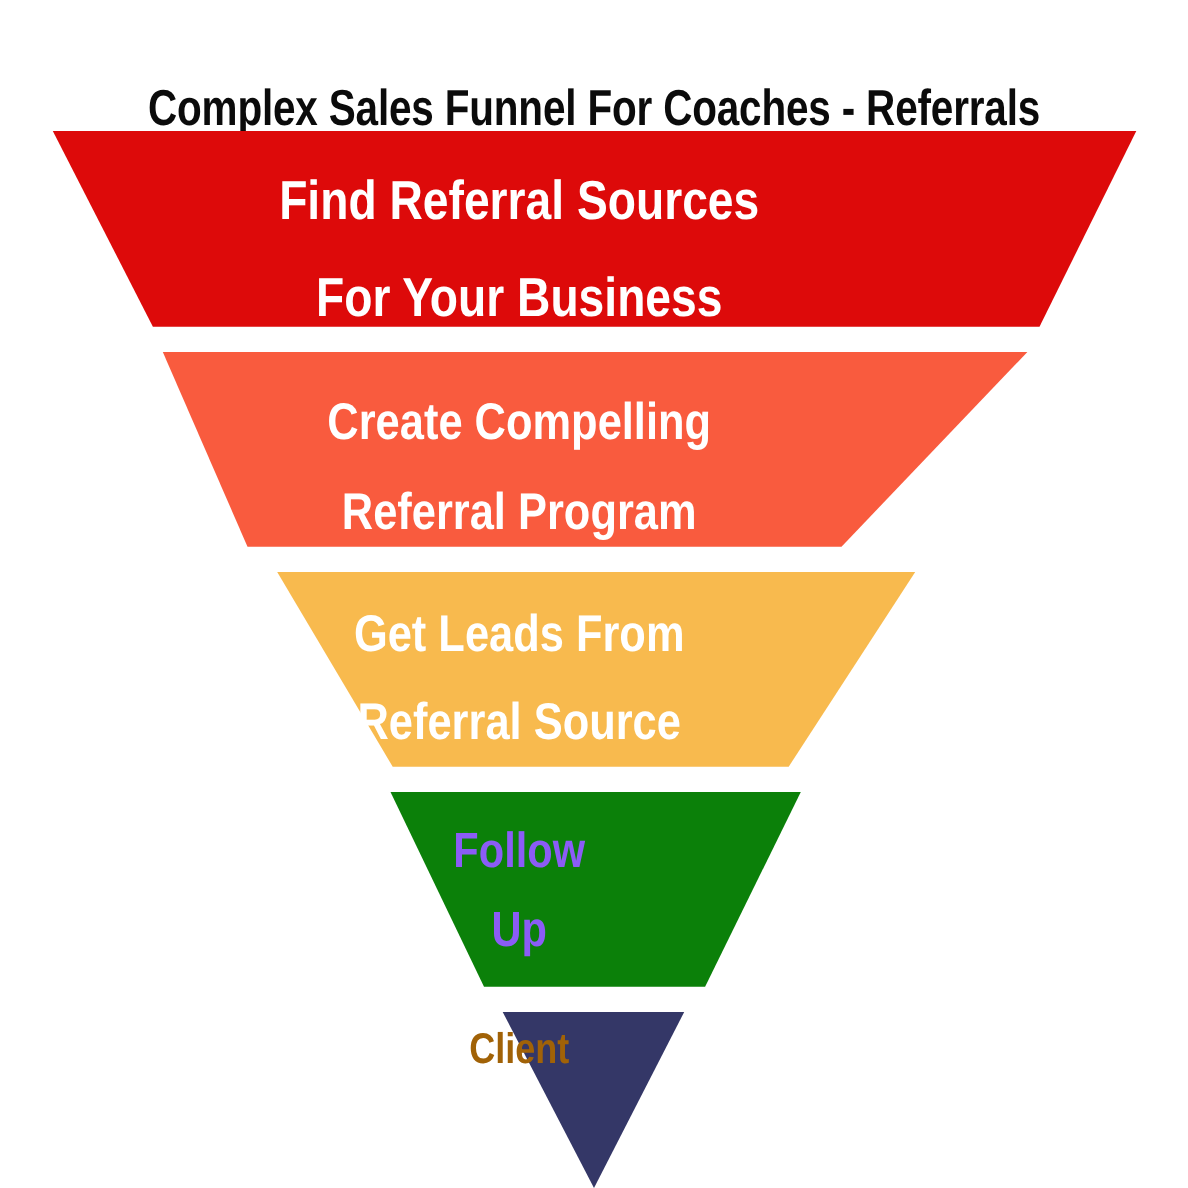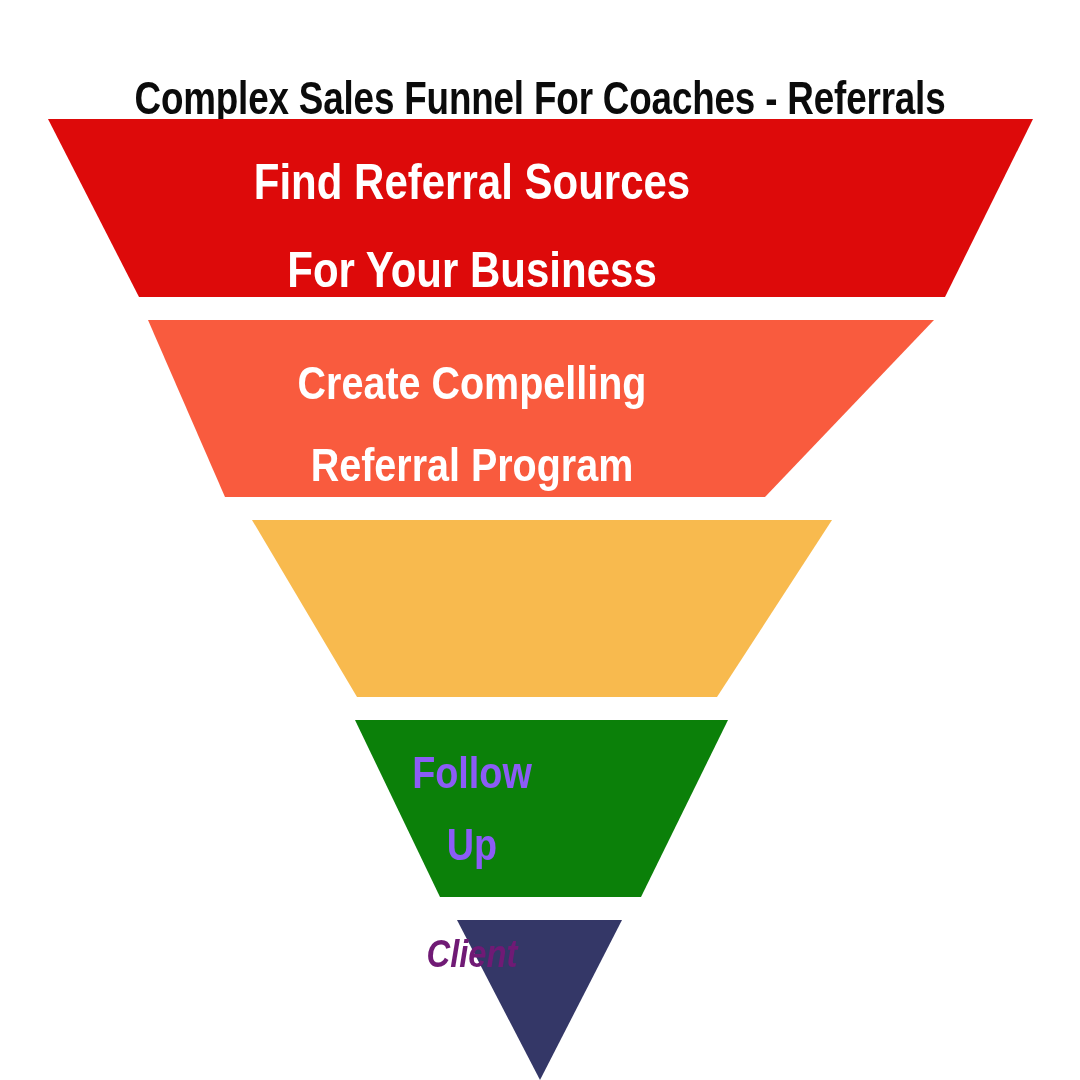--- a/index.html
+++ b/index.html
@@ -106,23 +106,27 @@
   <div class="stage-label" id="stage-label-1" style="color: rgb(255, 255, 255);">
     <span class="line">Find Referral Sources</span>
     <span class="line">For Your Business</span>
   </div>
 
   <div class="stage-label" id="stage-label-2" style="color: rgb(255, 255, 255);">
     <span class="line">Create Compelling</span>
     <span class="line">Referral Program</span>
   </div>
 
+  <div class="stage-label" id="stage-label-3" style="color: rgb(255, 255, 255);">
+    <span class="line">Get Leads From</span>
+    <span class="line">Referral Source</span>
+  </div>
 
   <div class="stage-label" id="stage-label-4" style="color: #8b5cf6;">
     <span class="line">Follow</span>
     <span class="line">Up</span>
   </div>
 
-  <div class="stage-label" id="stage-label-5" style="color: #701a75; font-style: italic;">
+  <div class="stage-label" id="stage-label-5" style="color: #a16207;">
     <span class="line">Client</span>
   </div>
 
 </div>
 
 </body></html>

